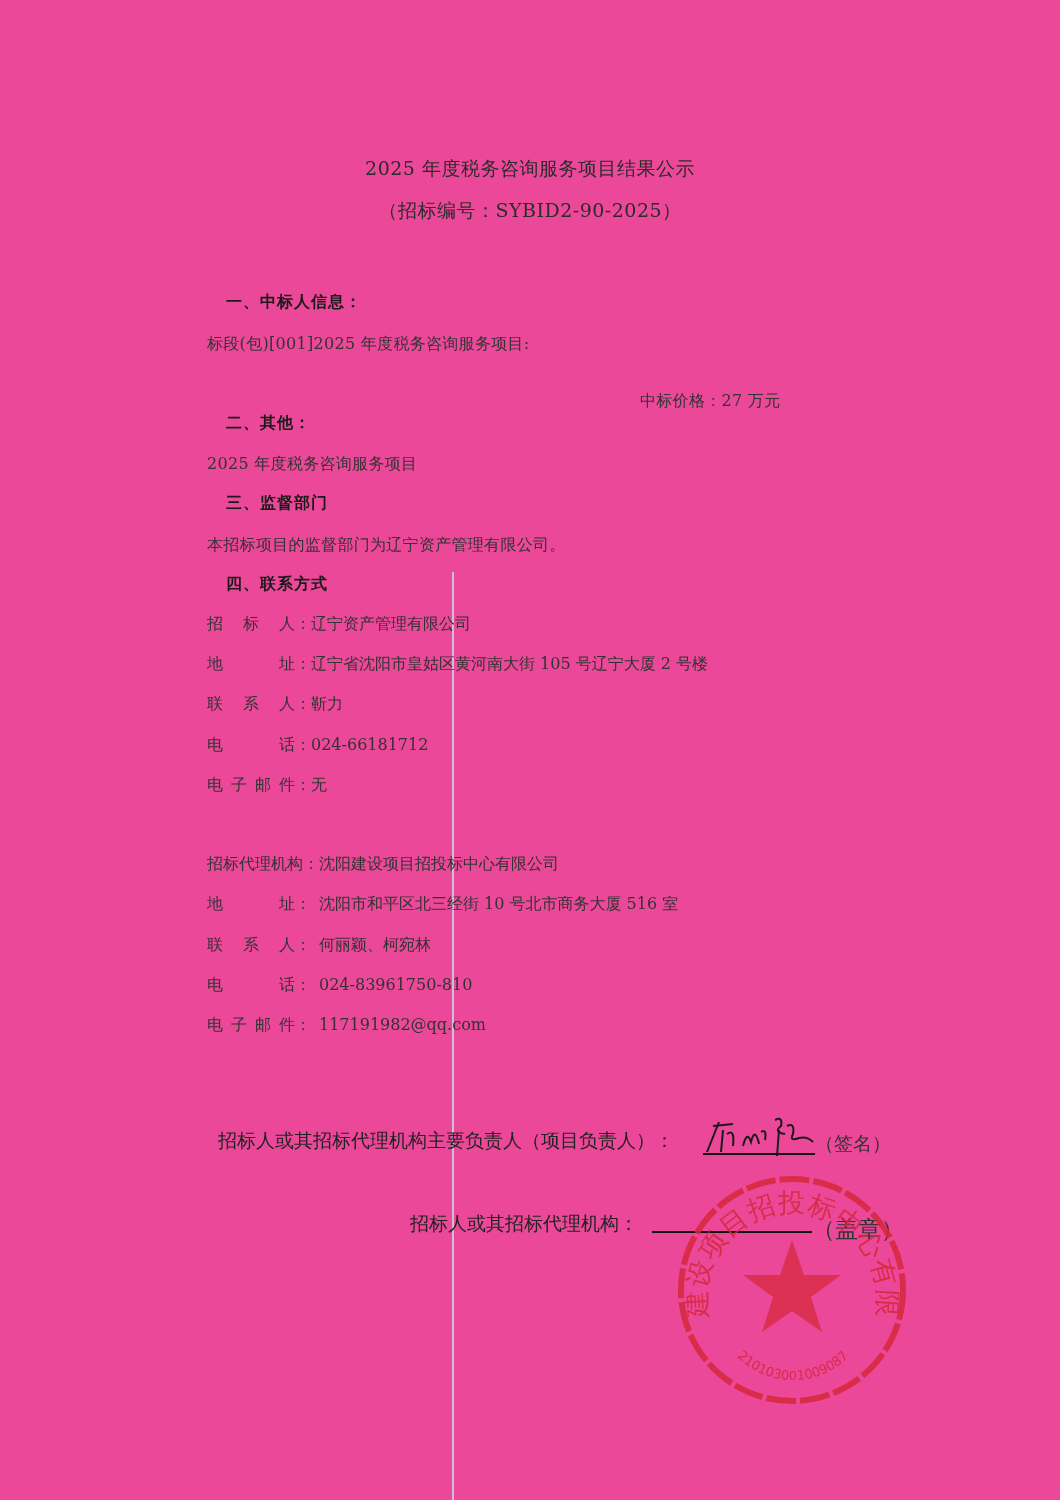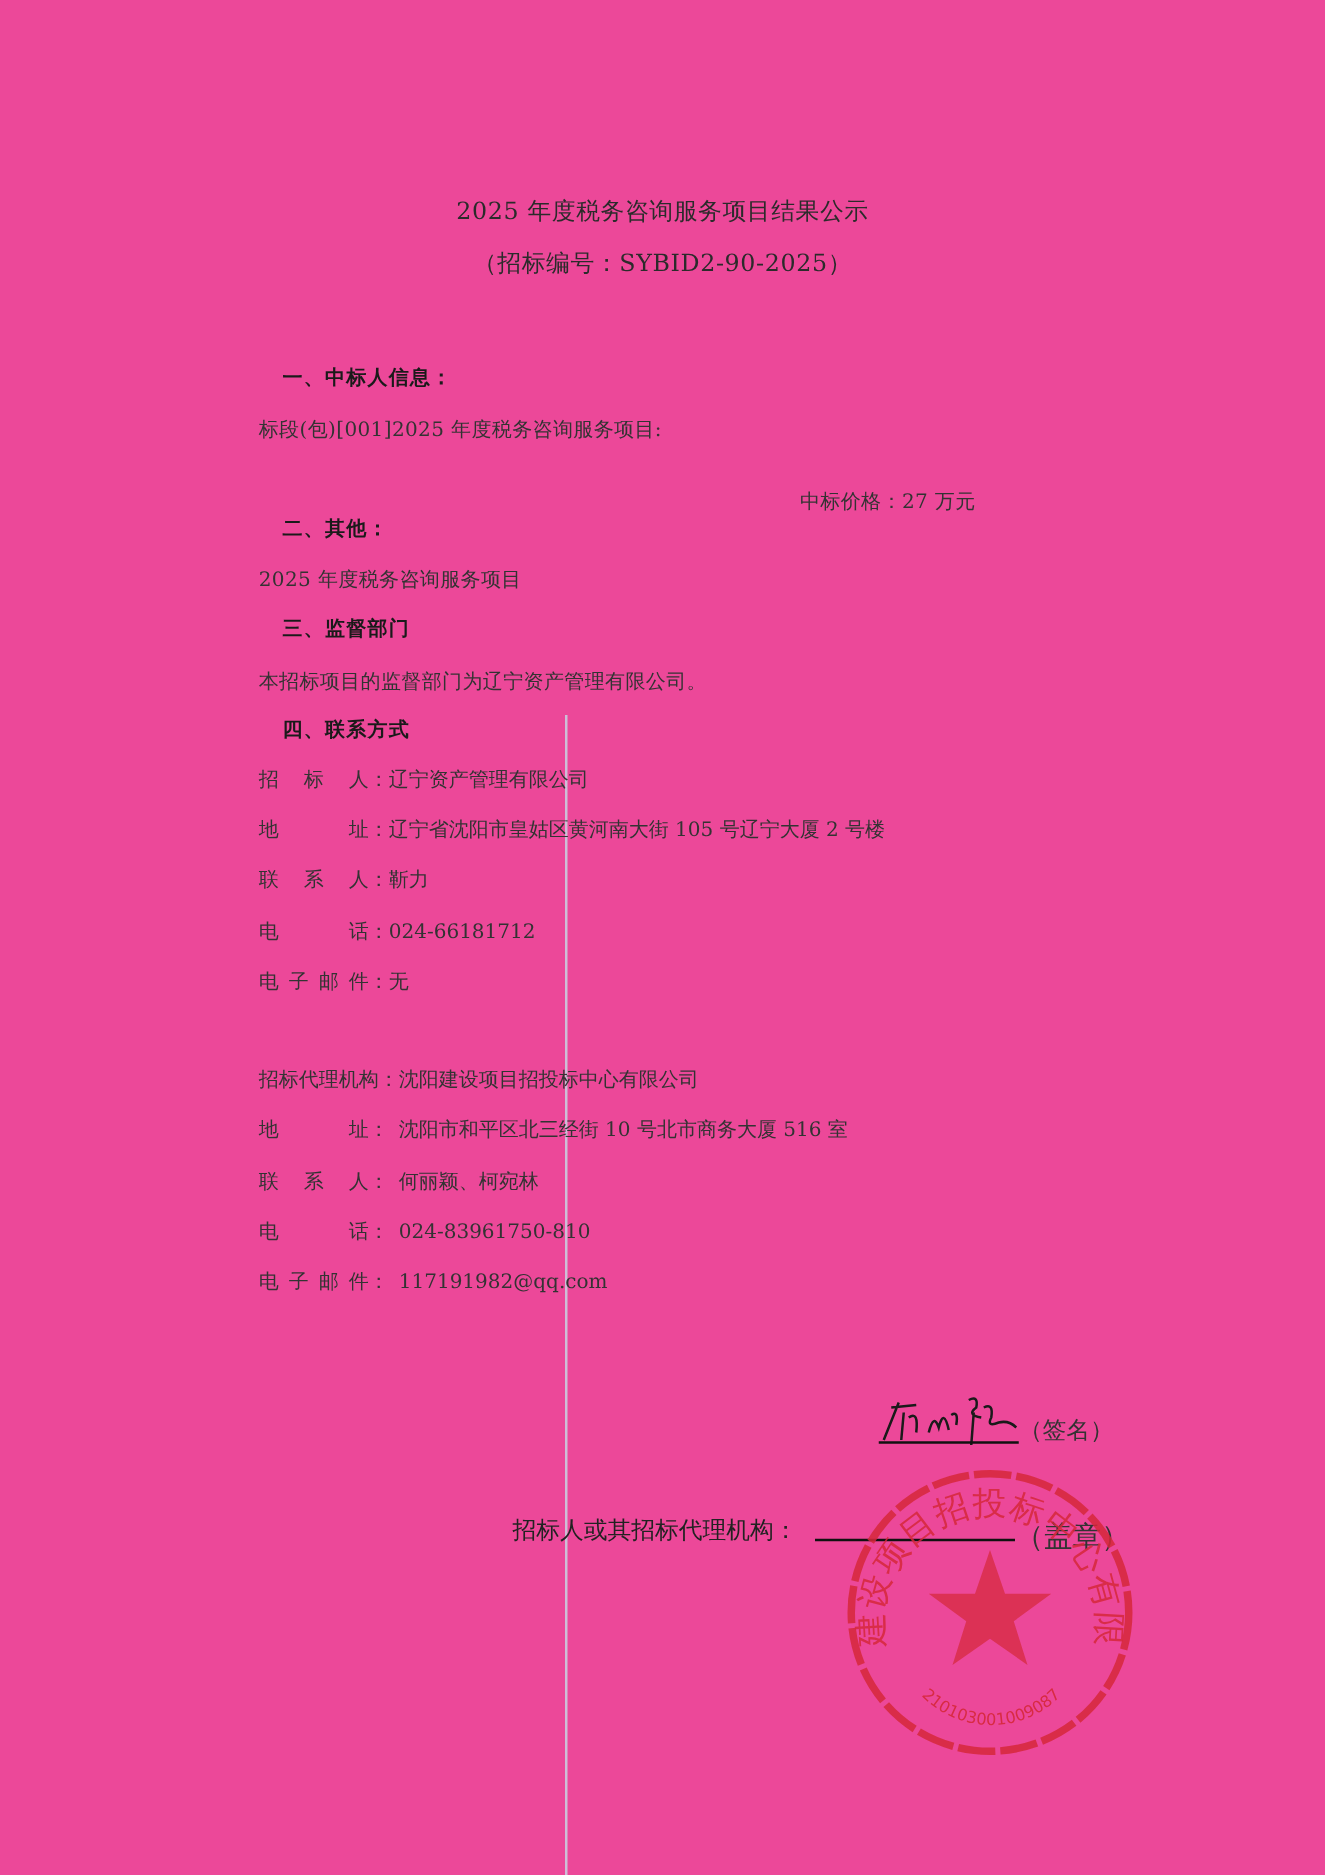--- a/index.html
+++ b/index.html
@@ -98,20 +98,21 @@
     <span class="lbl">电话</span>
       <span class="colon" style="margin-right:8px">：</span>
       <span>024-83961750-810</span>
   </div>
   <div class="row" style="top:1015px">
     <span class="lbl">电子邮件</span>
       <span class="colon" style="margin-right:8px">：</span>
       <span>117191982@qq.com</span>
   </div>
 
+  <div class="sign1">招标人或其招标代理机构主要负责人（项目负责人）：</div>
   <svg class="signature" viewBox="0 0 120 48">
     <path d="M4 40 L16 10 M10 14 L30 12 M20 18 L18 40 M24 22 Q32 16 30 34" stroke="#1a1a1a" stroke-width="2" fill="none"></path>
     <path d="M40 34 Q44 18 48 30 Q52 14 56 32 M58 20 Q64 16 62 28" stroke="#1a1a1a" stroke-width="2" fill="none"></path>
     <path d="M72 8 Q80 4 78 14 Q70 20 82 22 M76 18 L74 44 M84 14 Q92 10 90 22 Q86 30 96 26 Q104 24 110 30" stroke="#1a1a1a" stroke-width="2" fill="none"></path>
   </svg>
   <div class="sig-line"></div>
   <div class="suffix1">（签名）</div>
 
   <div class="sign2">招标人或其招标代理机构：</div>
   <div class="seal-line"></div>

